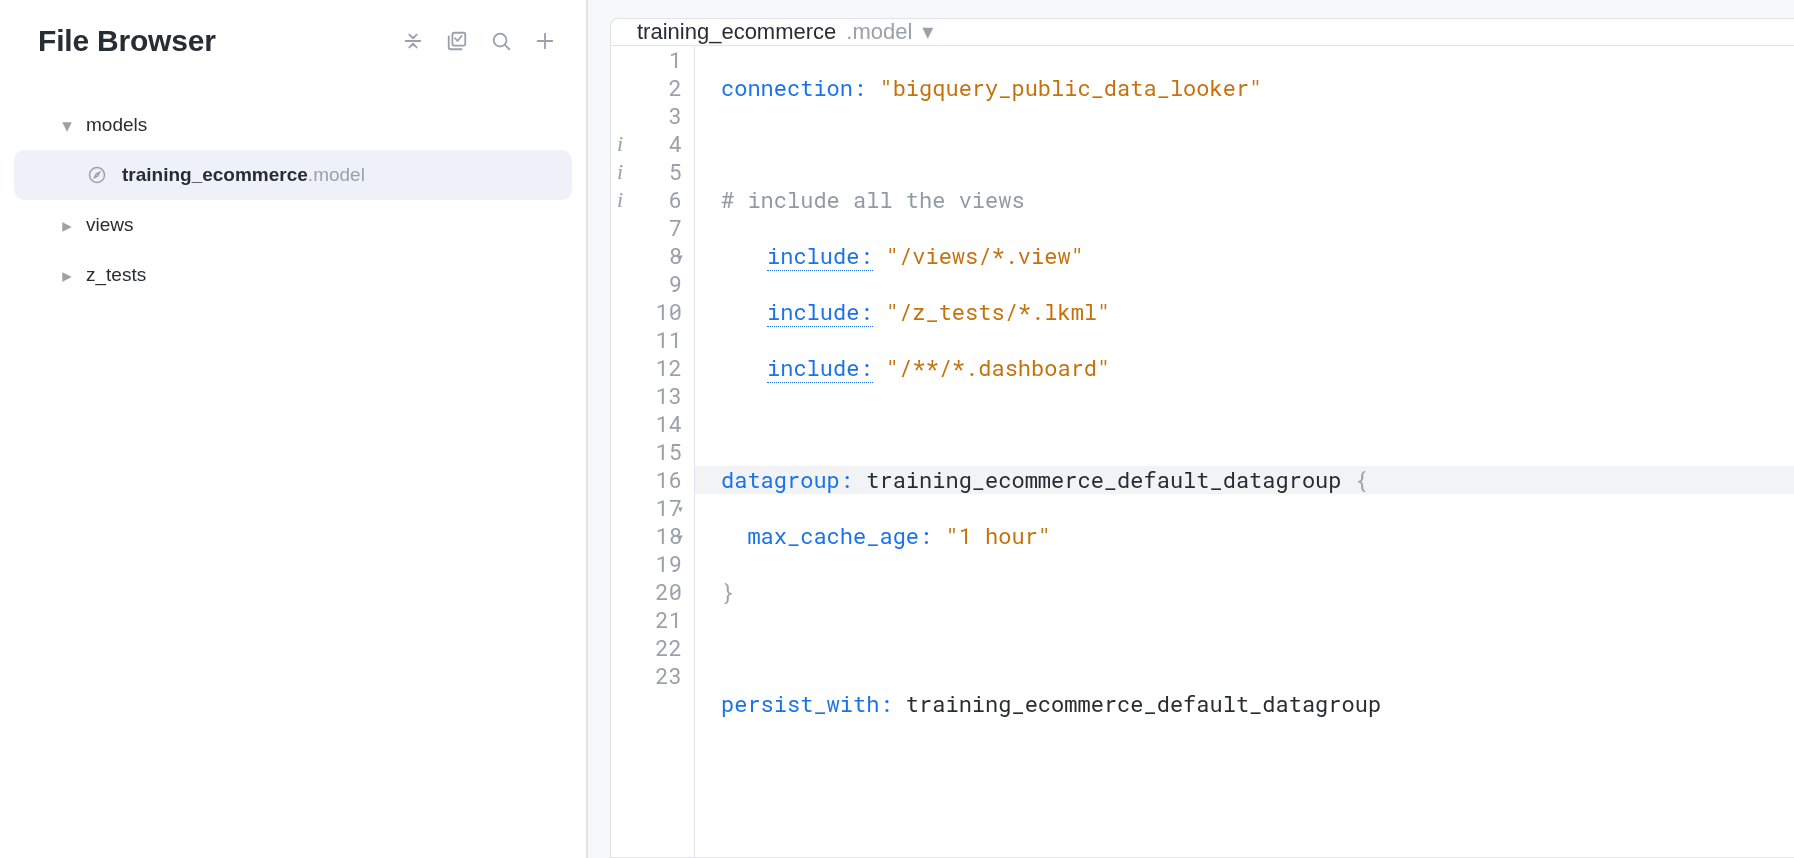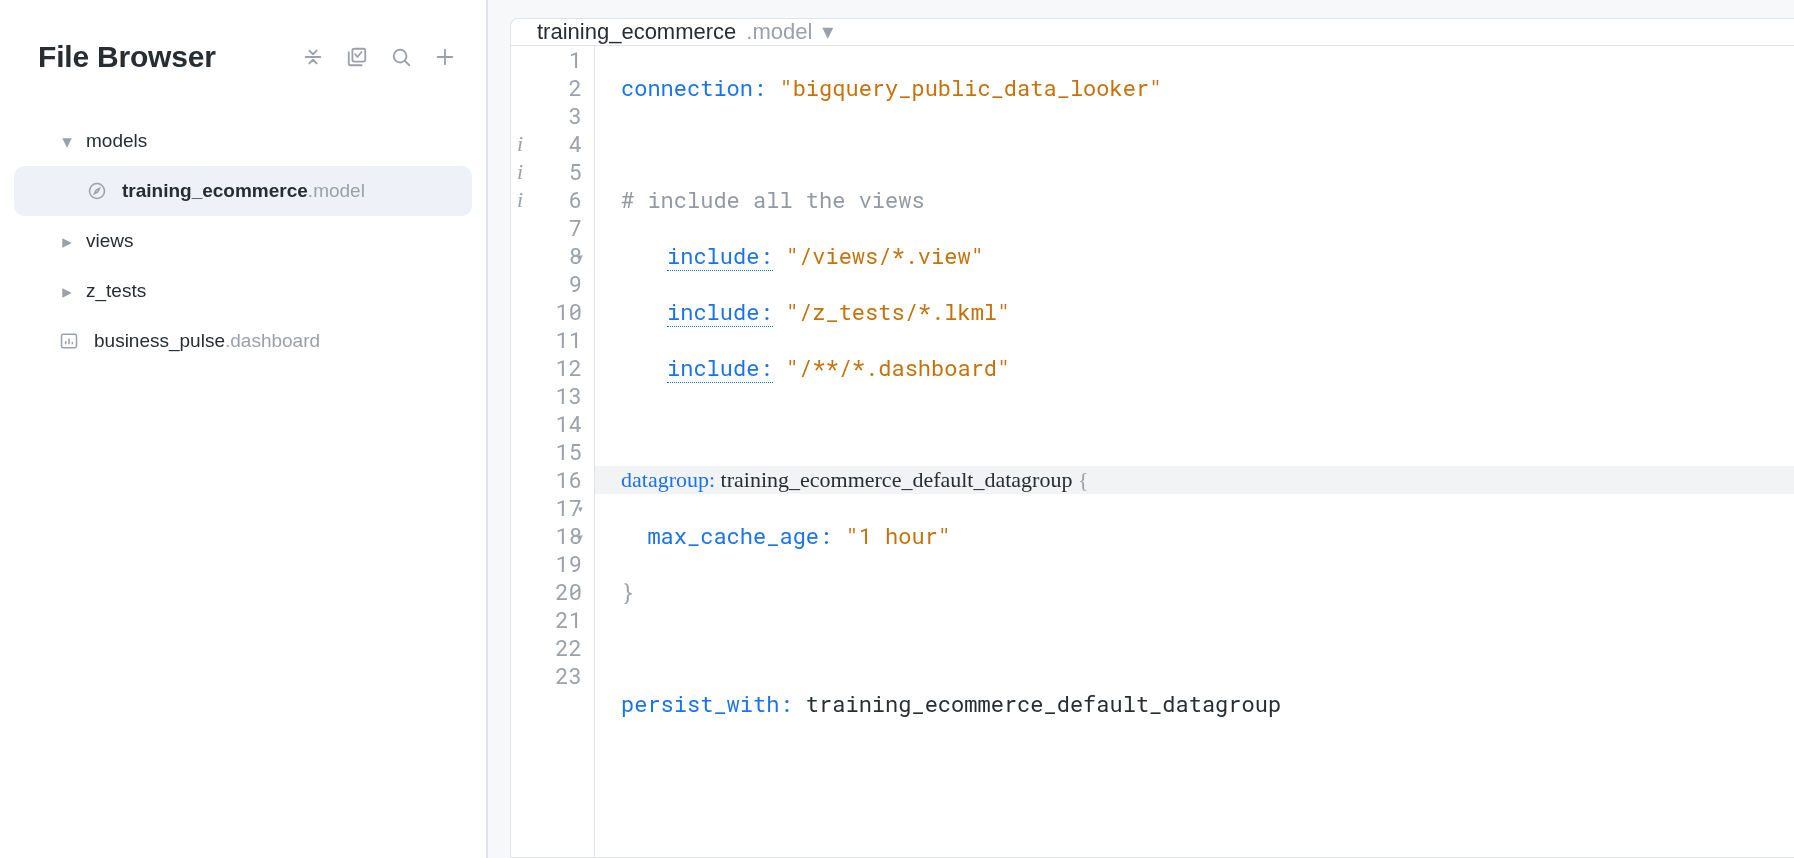--- a/index.html
+++ b/index.html
@@ -26,24 +26,24 @@
   }
   body {
     width: 1794px;
     height: 858px;
     display: flex;
     overflow: hidden;
   }
 
   
   .sidebar {
-    width: 488px;
+    width: 588px;
     height: 100%;
     border-right: 2px solid var(--border);
-    padding: 40px 0 0 0;
+    padding: 24px 0 0 0;
     display: flex;
     flex-direction: column;
   }
   .sb-header {
     display: flex;
     align-items: center;
     padding: 0 28px 18px 38px;
   }
   .sb-title {
     font-size: 30px;
@@ -173,21 +173,21 @@
   }
   .code {
     flex: 1;
     padding-left: 26px;
     white-space: pre;
     overflow: hidden;
   }
   .code .cline {
     height: 28px;
   }
-  .code .cline.hl { background: var(--code-highlight-bg); margin-left: -26px; padding-left: 26px; font-family: Liberation Serif, serif; }
+  .code .cline.hl { background: var(--code-highlight-bg); margin-left: -26px; padding-left: 26px; }
   .kw { color: var(--blue); }
   .kw-u { color: var(--blue); border-bottom: 1px dotted var(--blue); margin-left: 46px; }
   .str { color: var(--orange); }
   .comment { color: var(--gray-comment); margin-top: 20px; }
   .faint { color: var(--text-faded); }
 </style>
 </head>
 <body>
 
 <aside class="sidebar">
@@ -242,31 +242,20 @@
     <div class="tree-row">
       <span class="chev">▸</span>
       <span class="label">views</span>
     </div>
 
     <div class="tree-row">
       <span class="chev">▸</span>
       <span class="label">z_tests</span>
     </div>
 
-    <div class="tree-row">
-      <span class="row-icon">
-        <svg viewBox="0 0 24 24">
-            <rect x="3" y="4" width="18" height="16" rx="2"></rect>
-            <line x1="8" y1="16" x2="8" y2="12"></line>
-            <line x1="12" y1="16" x2="12" y2="9"></line>
-            <line x1="16" y1="16" x2="16" y2="13"></line>
-          </svg>
-      </span>
-      <span class="label"><span>business_pulse</span><span class="ext">.dashboard</span></span>
-    </div>
   </div>
 </aside>
 
 <main class="main">
   <div class="editor-card">
 
     <div class="tab-bar">
       <div class="tab">
         <span>training_ecommerce</span>
           <span class="ext">.model</span>

